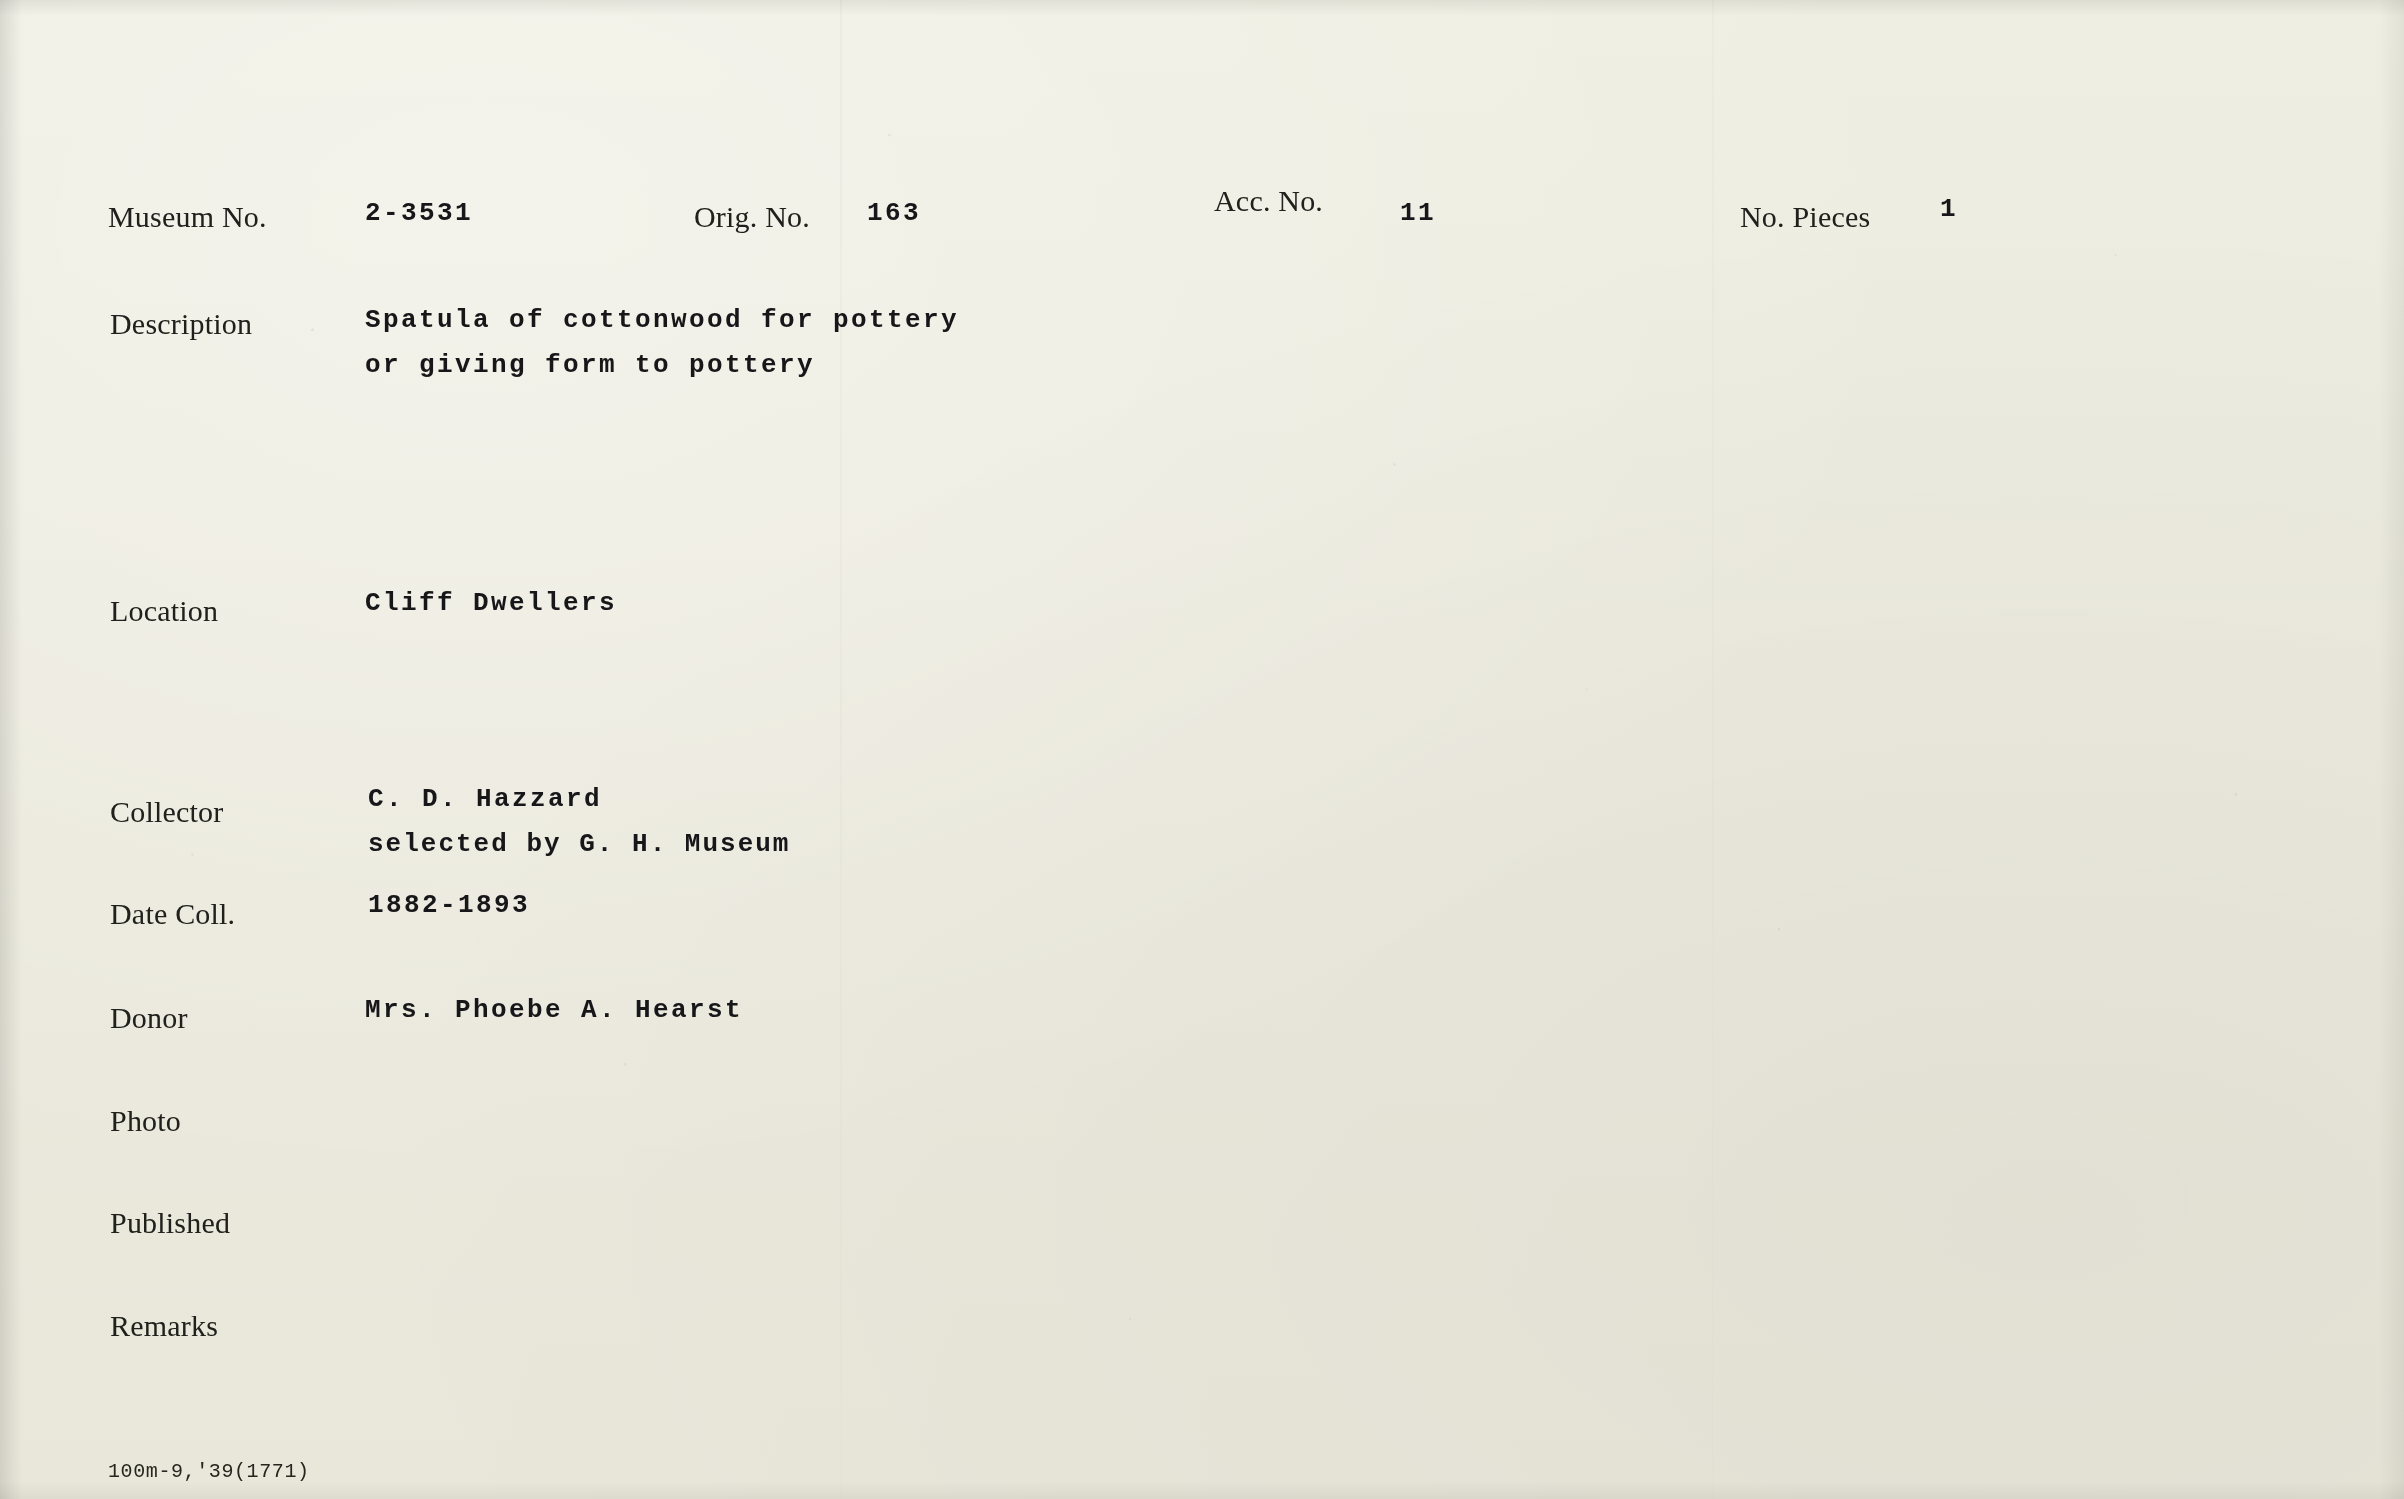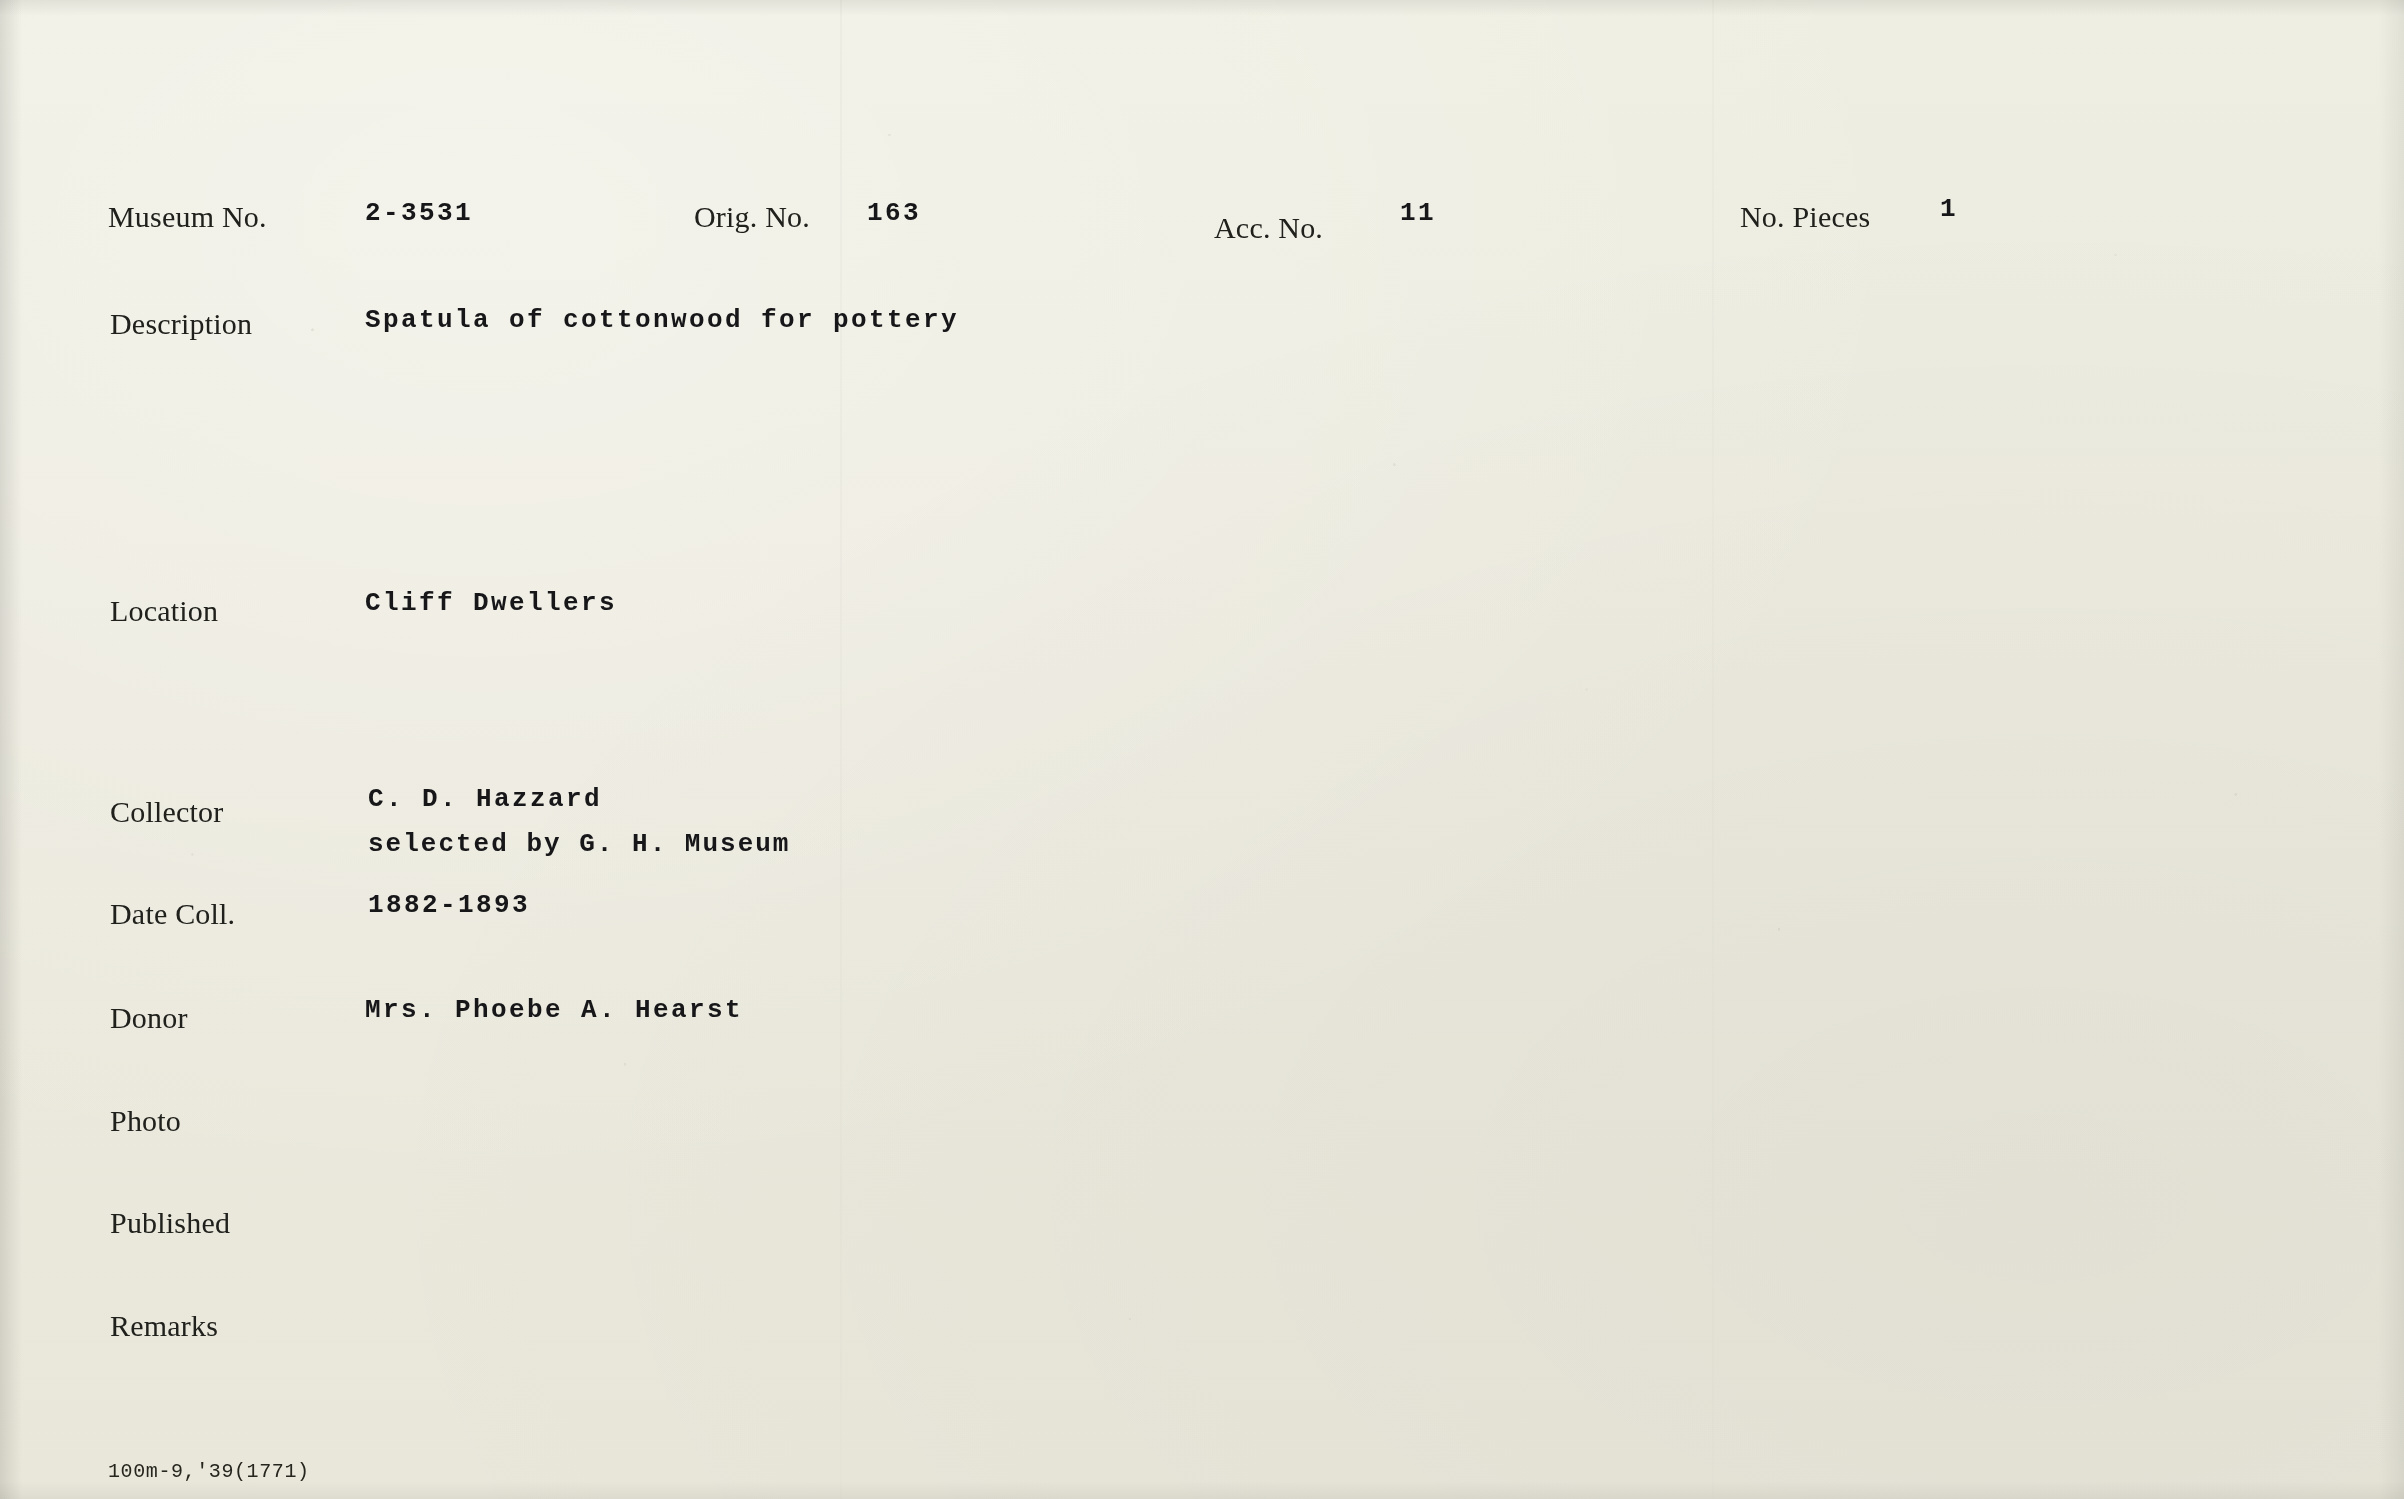--- a/index.html
+++ b/index.html
@@ -102,39 +102,42 @@
     <span class="typed">2-3531</span>
   </div>
 
   <div class="row" style="left:694px; top:200px;">
     <span class="label">Orig. No.</span>
   </div>
   <div class="row" style="left:867px; top:198px;">
     <span class="typed">163</span>
   </div>
 
-  <div class="row" style="left:1214px; top:211px;">
+  <div class="row" style="left:1214px; top:184px;">
     <span class="label">Acc. No.</span>
   </div>
   <div class="row" style="left:1400px; top:198px;">
     <span class="typed">11</span>
   </div>
 
   <div class="row" style="left:1740px; top:200px;">
     <span class="label">No. Pieces</span>
   </div>
   <div class="row" style="left:1940px; top:194px;">
     <span class="typed">1</span>
   </div>
 
   <div class="row" style="left:110px; top:307px;">
     <span class="label">Description</span>
   </div>
   <div class="row" style="left:365px; top:305px;">
     <span class="typed">Spatula of cottonwood for pottery</span>
+  </div>
+  <div class="row" style="left:365px; top:350px;">
+    <span class="typed">or giving form to pottery</span>
   </div>
 
   <div class="row" style="left:110px; top:594px;">
     <span class="label">Location</span>
   </div>
   <div class="row" style="left:365px; top:588px;">
     <span class="typed">Cliff Dwellers</span>
   </div>
 
   <div class="row" style="left:110px; top:795px;">

